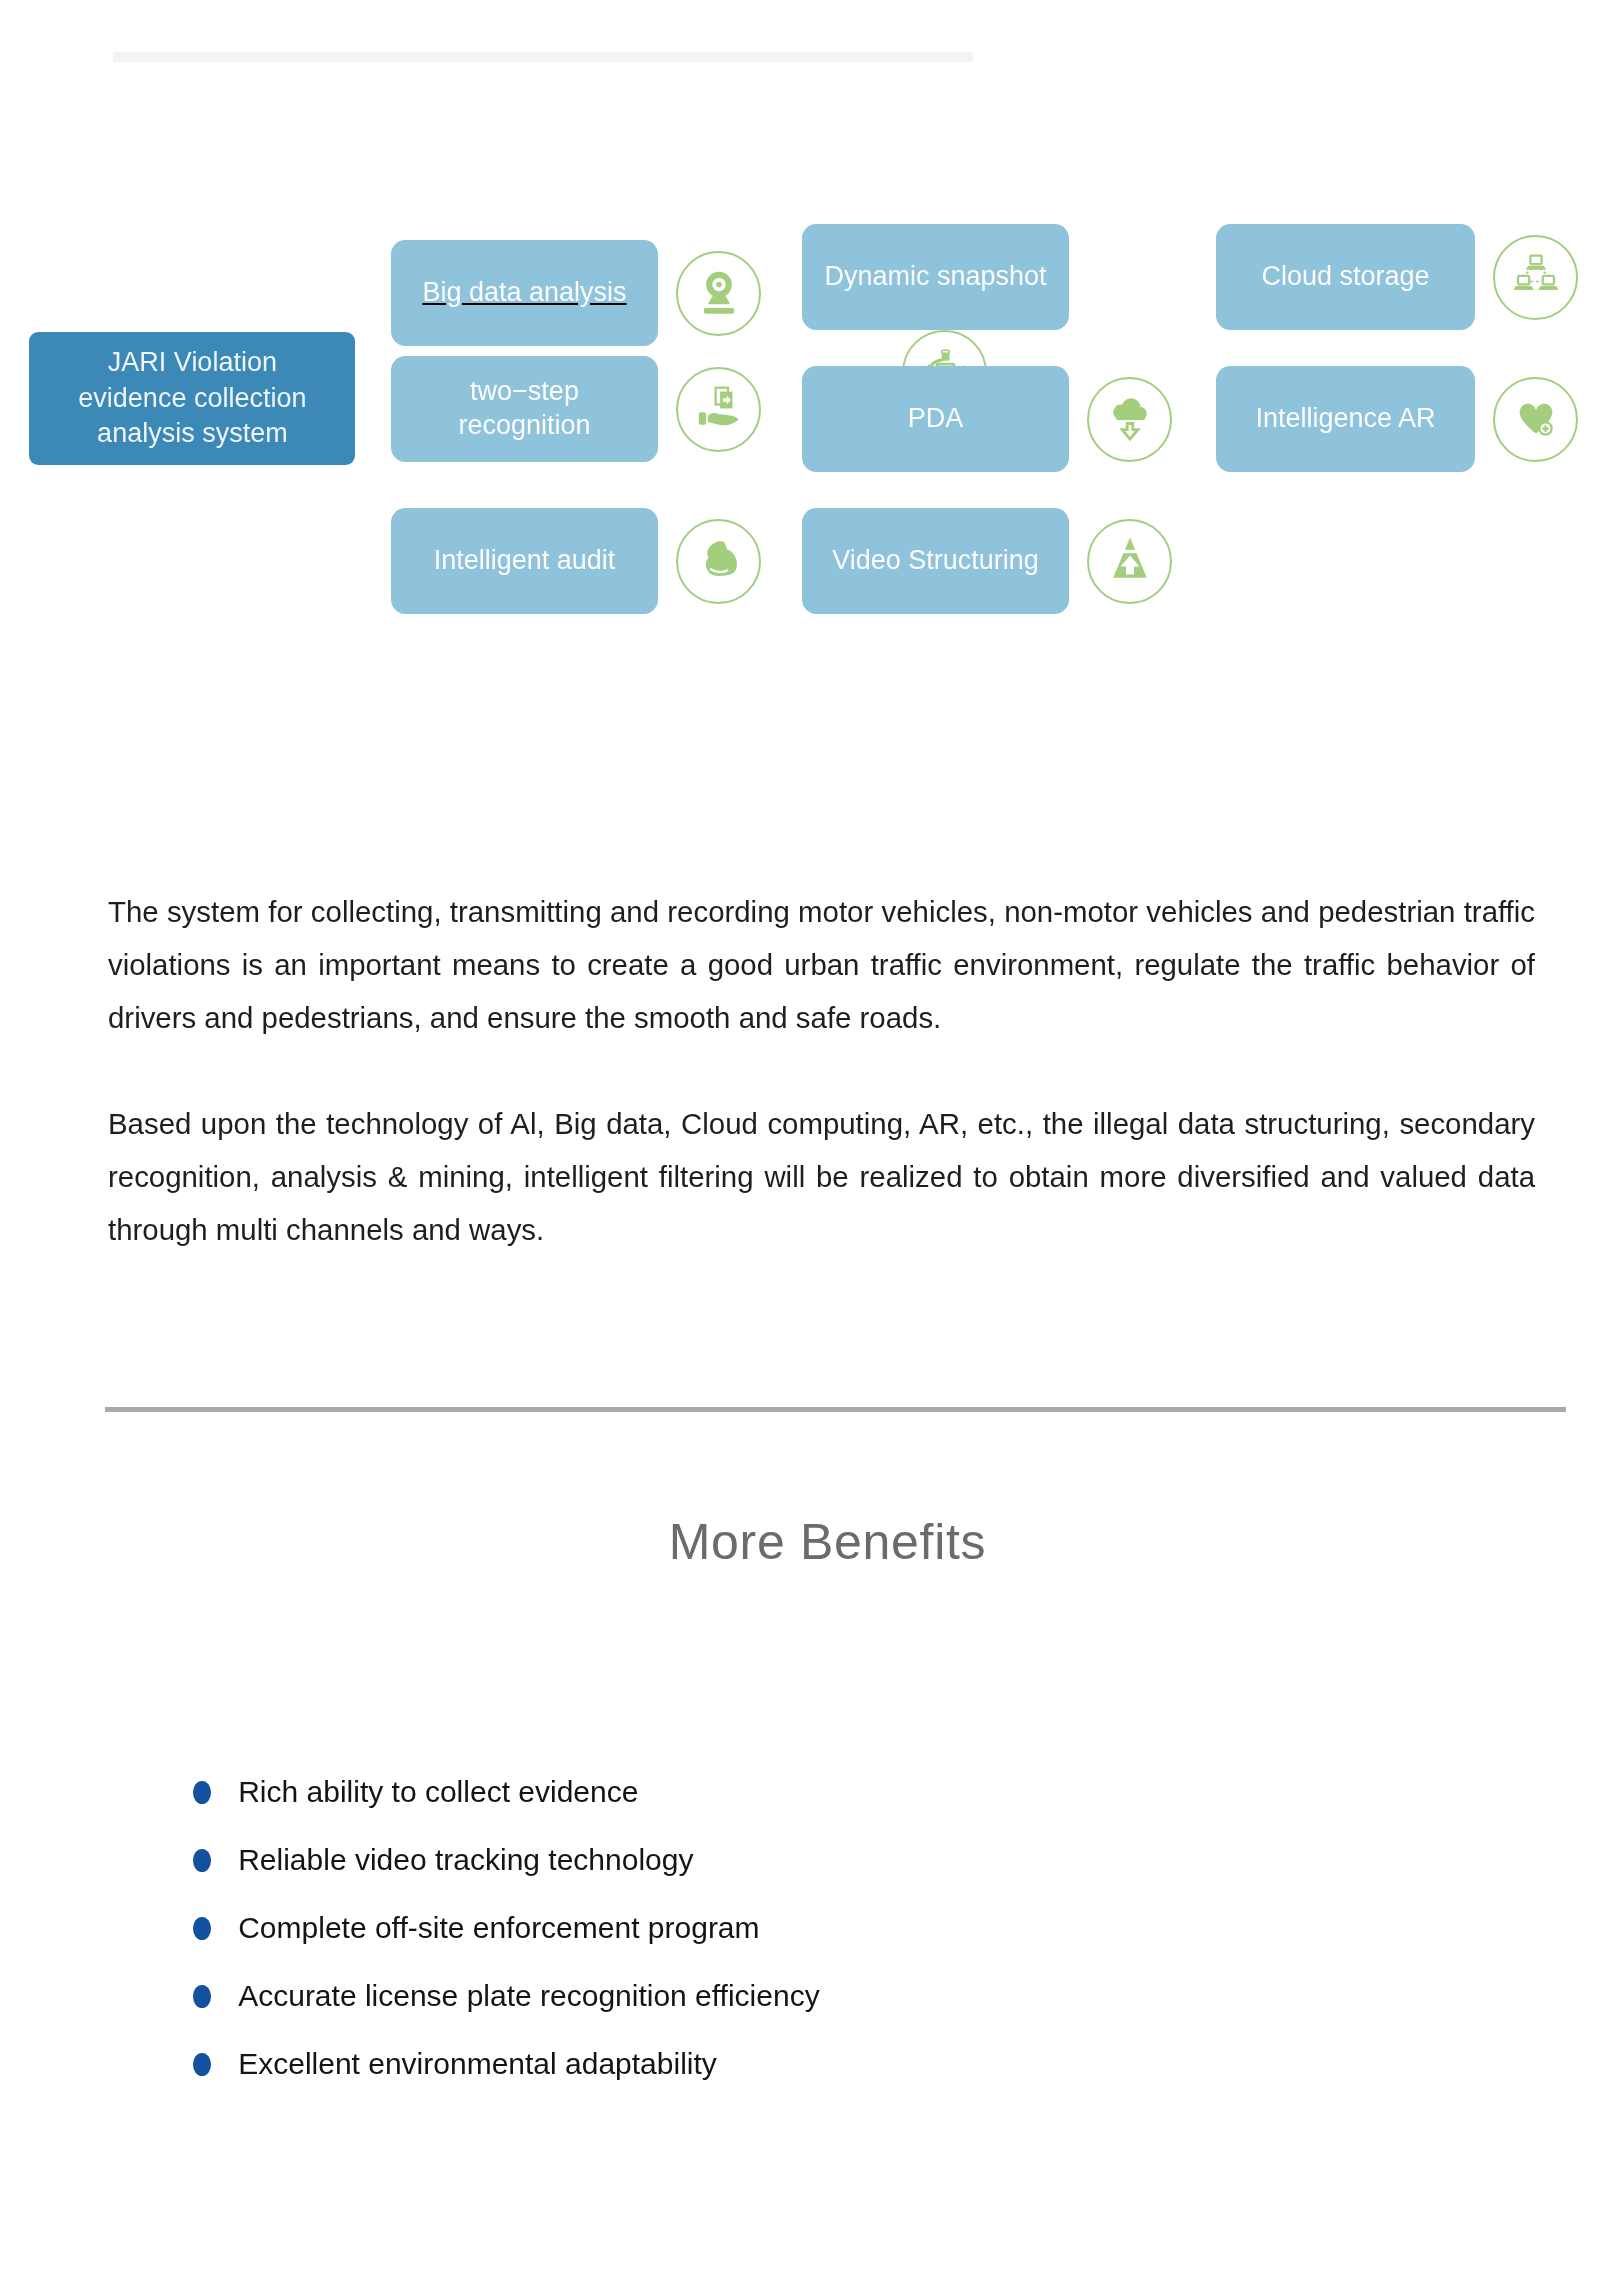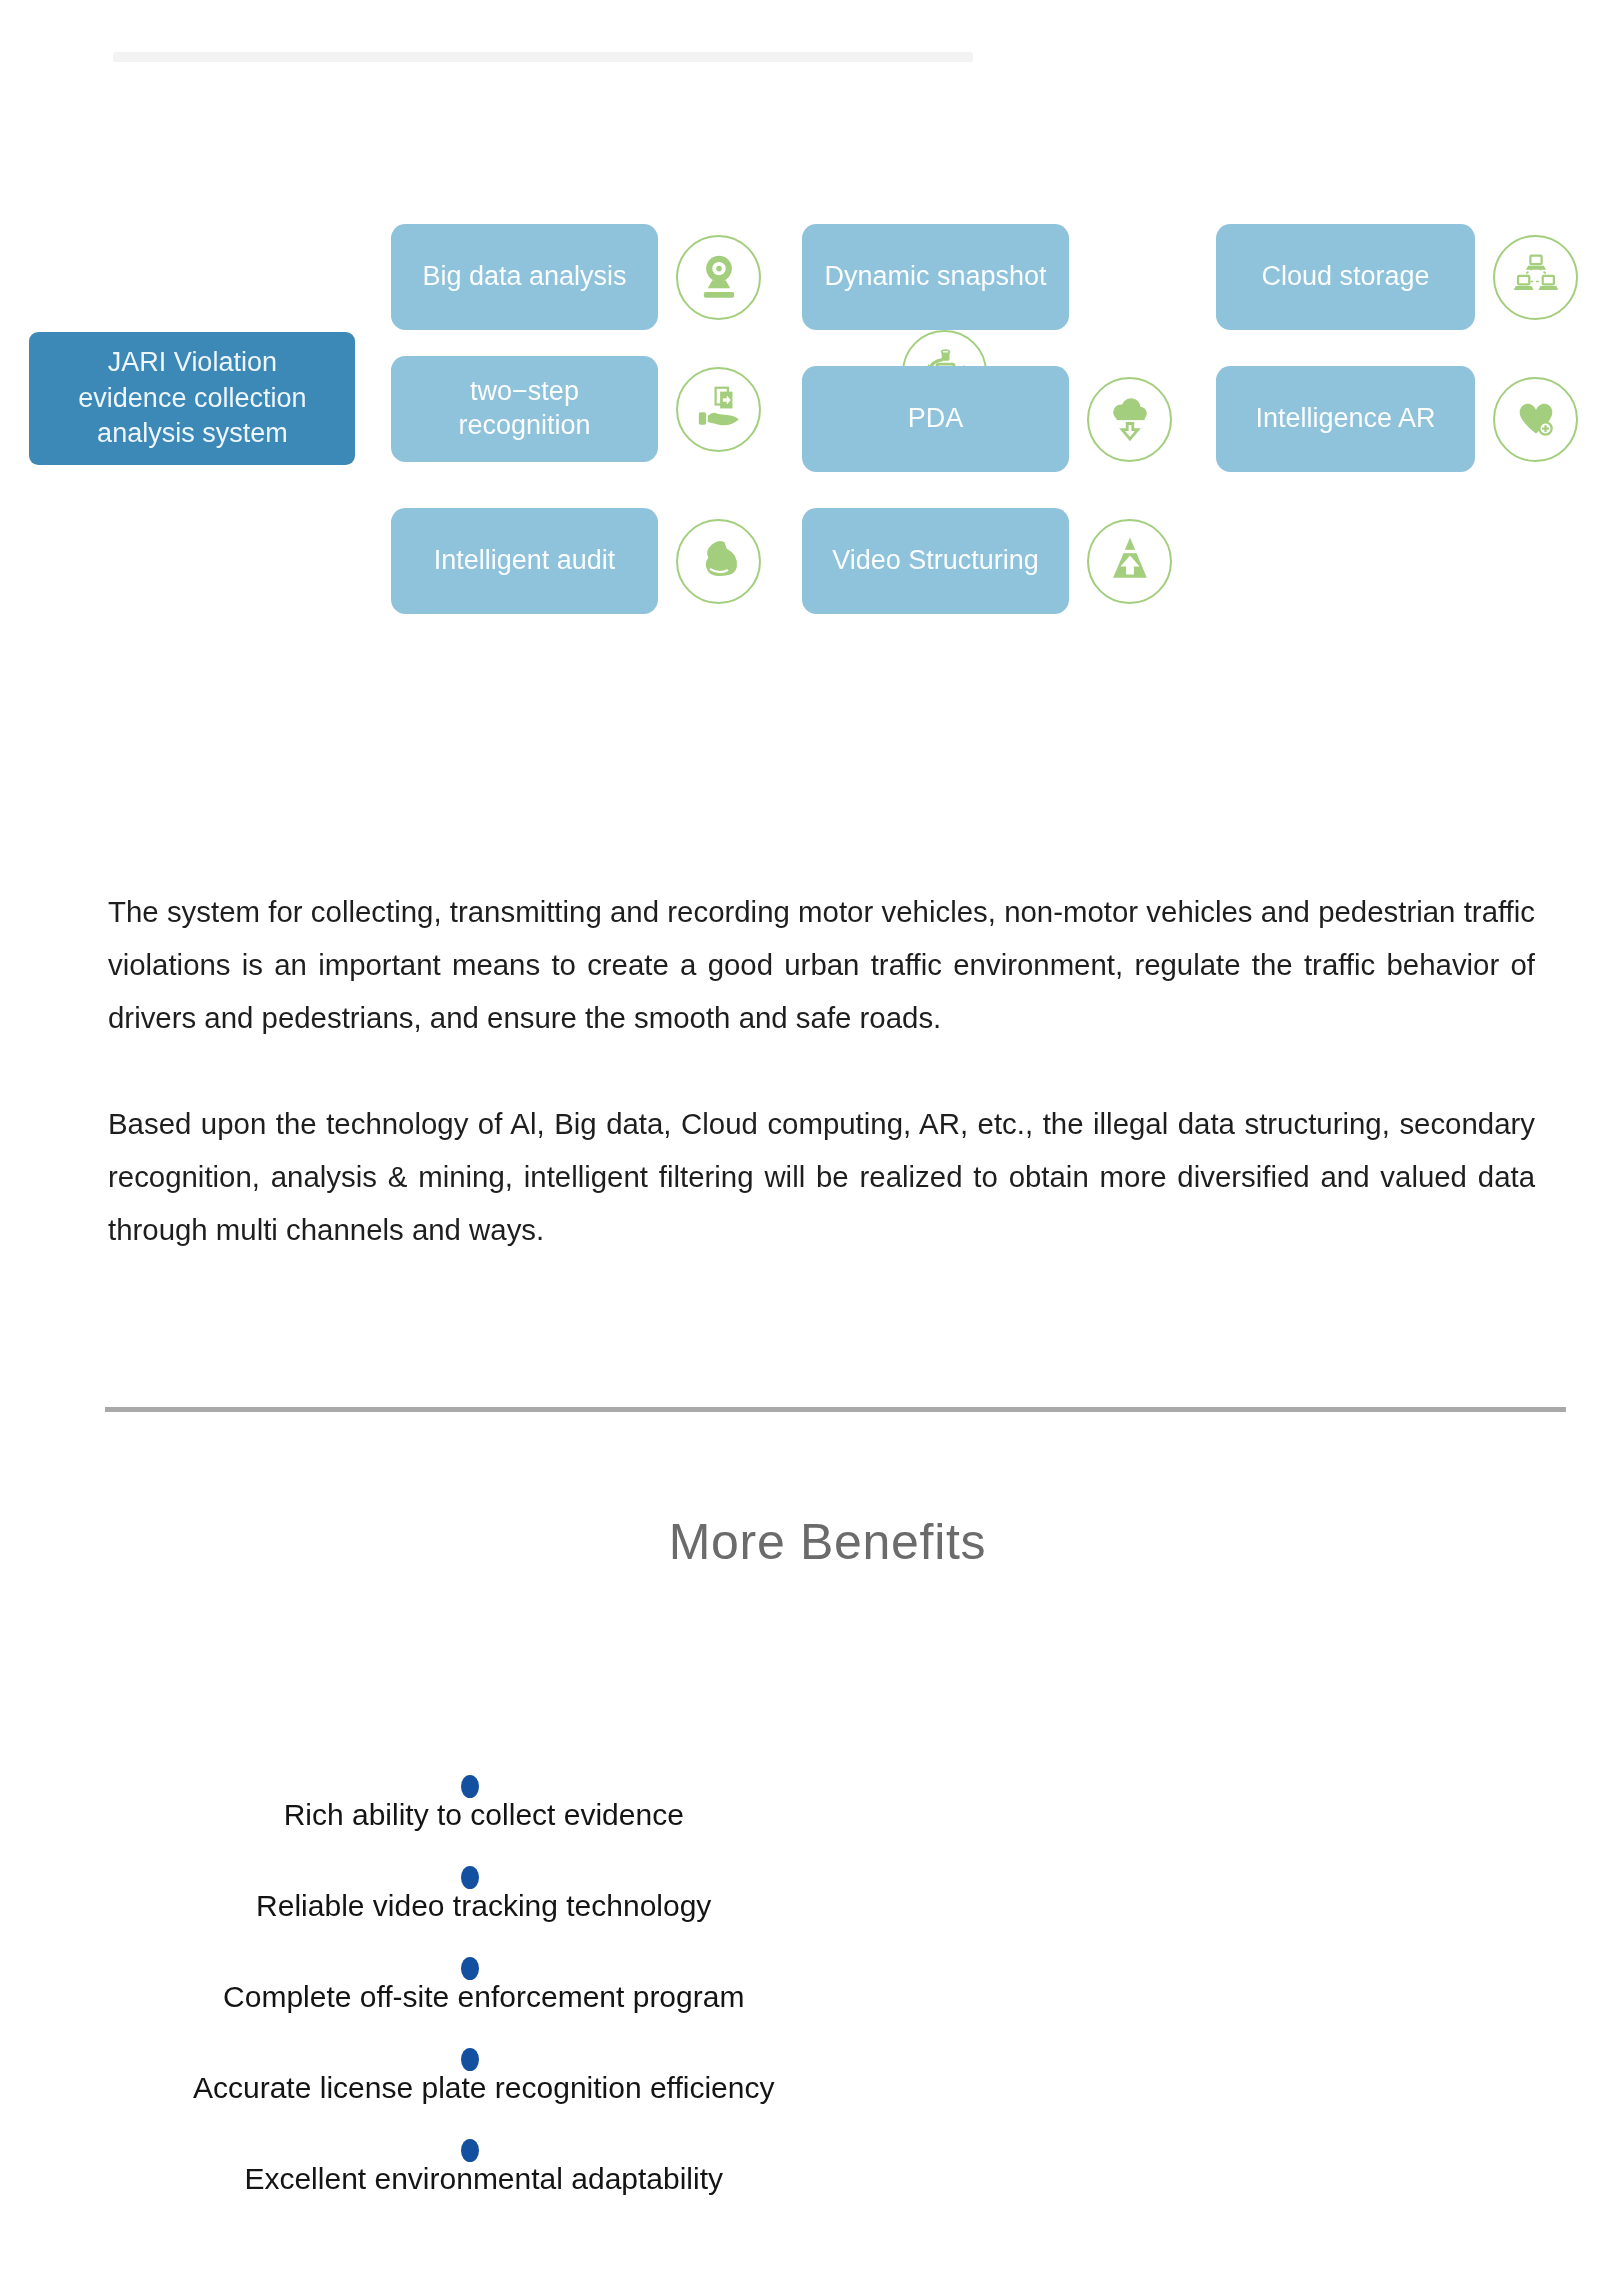--- a/index.html
+++ b/index.html
@@ -23,21 +23,21 @@
     color:rgba(255,255,255,.96);font-size:27px;line-height:1.25;white-space:pre-line;
     padding:0 6.5px;box-sizing:border-box;flex:none;
   }
   .node.narrow .node-box{width:259px;}
   .icon-circle{
     width:81px;height:81px;border:2.6px solid #a3ce7e;border-radius:50%;
     margin-left:18.3px;background:#fff;flex:none;
     display:flex;align-items:center;justify-content:center;
   }
   .icon-circle svg{width:56px;height:56px;display:block;}
-  .n0{left:391px;top:224px;} .n1{left:802px;top:224px;flex-direction:column;} .n2{left:1216px;top:224px;}
+  .n0{left:391px;top:240px;text-decoration:underline;} .n1{left:802px;top:224px;flex-direction:column;} .n2{left:1216px;top:224px;}
   .n3{left:391px;top:356px;} .n4{left:802px;top:366px;} .n5{left:1216px;top:366px;}
   .n6{left:391px;top:508px;} .n7{left:802px;top:508px;}
 
   
   .para{
     position:absolute;left:108px;width:1427px;margin:0;
     font-size:29.4px;line-height:1.81;color:#1e1e1e;
     text-align:justify;
   }
   .p1{top:885px;}
@@ -45,21 +45,21 @@
 
   
   .divider{position:absolute;left:105px;top:1407px;width:1461px;height:4.6px;background:#a9a9a9;border:none;margin:0;}
   .benefits-title{
     position:absolute;left:0;top:1497px;width:1623px;margin:16px;
     text-align:center;font-size:50px;font-weight:400;color:#6b6b6b;letter-spacing:0.7px;
   }
 
   
   .benefits{position:absolute;left:193px;top:1775px;margin:0;padding:0;list-style:none;}
-  .benefits li{display:flex;align-items:center;margin-bottom:34px;font-size:30px;color:#141414;flex-direction:column;}
+  .benefits li{display:flex;align-items:center;margin-bottom:34px;font-size:30px;color:#141414;}
   .dot{width:17.7px;height:23px;border-radius:50%;background:#1450a0;margin-right:27.5px;flex:none;}
 </style>
 </head>
 <body>
 
 <div class="page">
 
   <div class="faint-line"></div>
 
   <section class="diagram">

